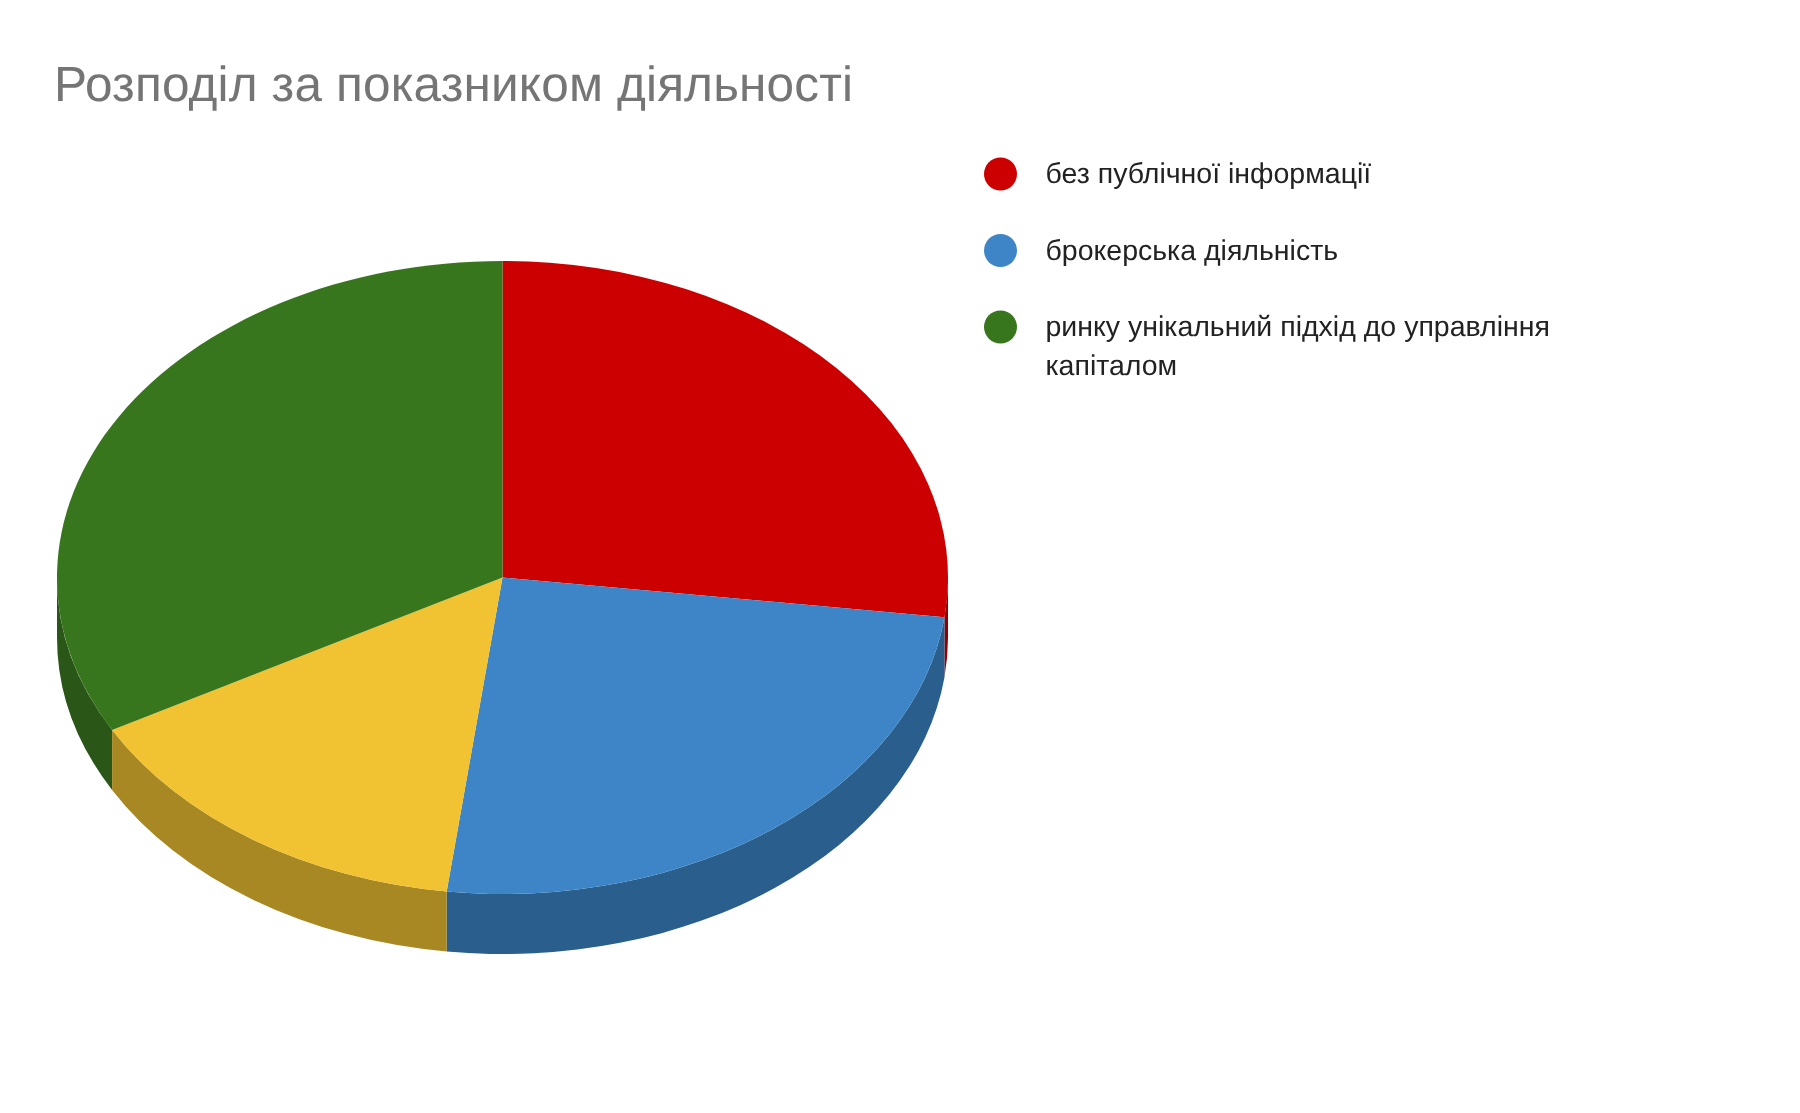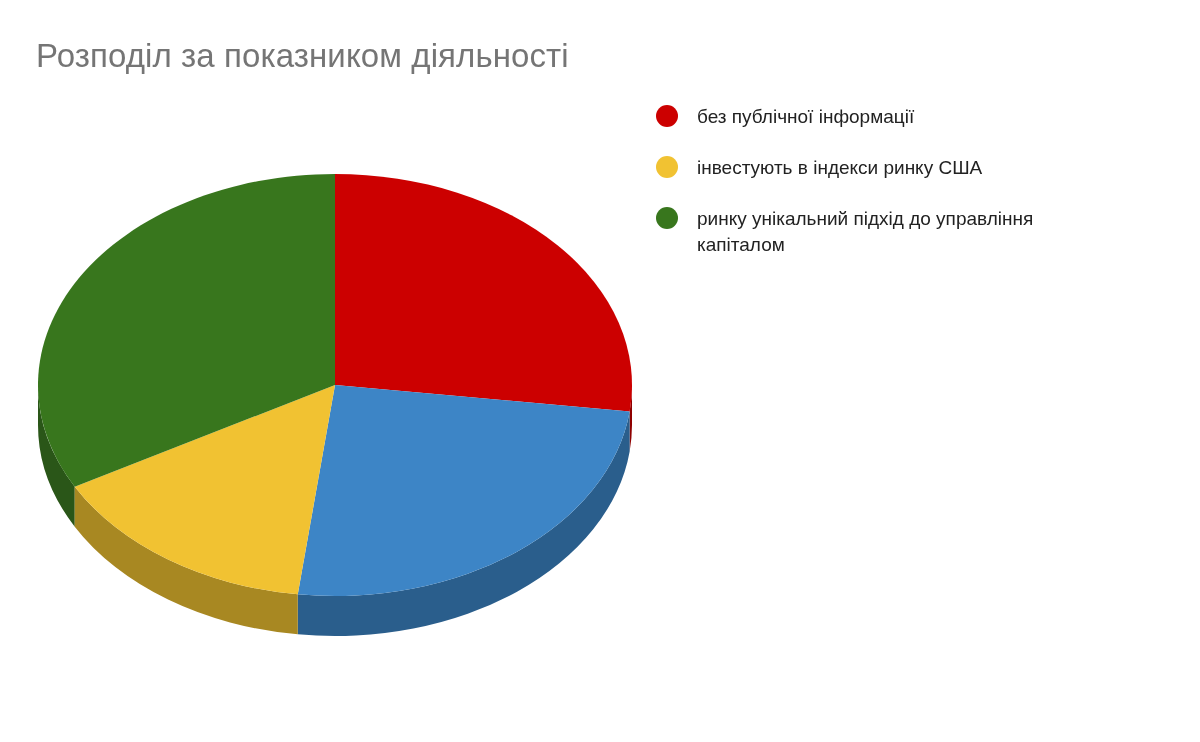--- a/index.html
+++ b/index.html
@@ -116,25 +116,25 @@
     </svg>
   </div>
 
   <div id="legend">
 
     <div class="legend-item">
       <span class="legend-swatch" style="background: rgb(204, 0, 0);"></span>
       <span class="legend-label">без публічної інформації</span>
     </div>
 
+    <div class="legend-item">
+      <span class="legend-swatch" style="background: rgb(61, 133, 198);"></span>
+      <span class="legend-label">брокерська діяльність</span>
+    </div>
 
-    <div class="legend-item">
-      <span class="legend-swatch" style="background: rgb(241, 194, 50);"></span>
-      <span class="legend-label">інвестують в індекси ринку США</span>
-    </div>
 
     <div class="legend-item">
       <span class="legend-swatch" style="background: rgb(56, 118, 29);"></span>
       <span class="legend-label">ринку унікальний підхід до управління
 капіталом</span>
     </div>
 
   </div>
 </div>
 

